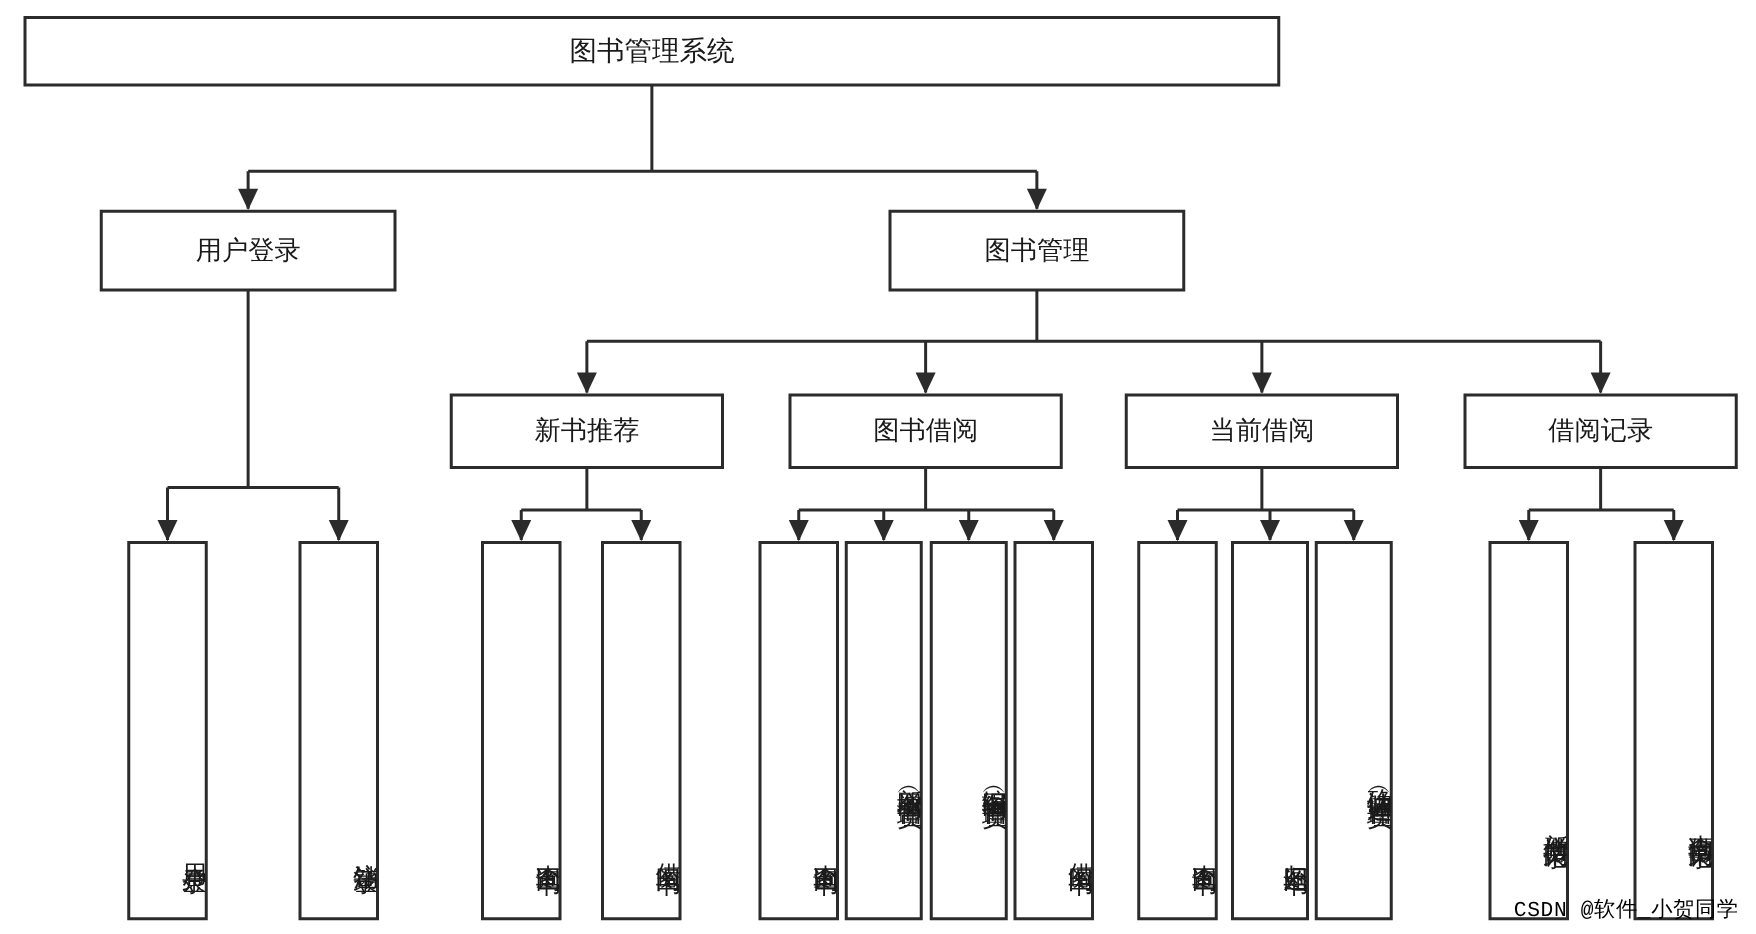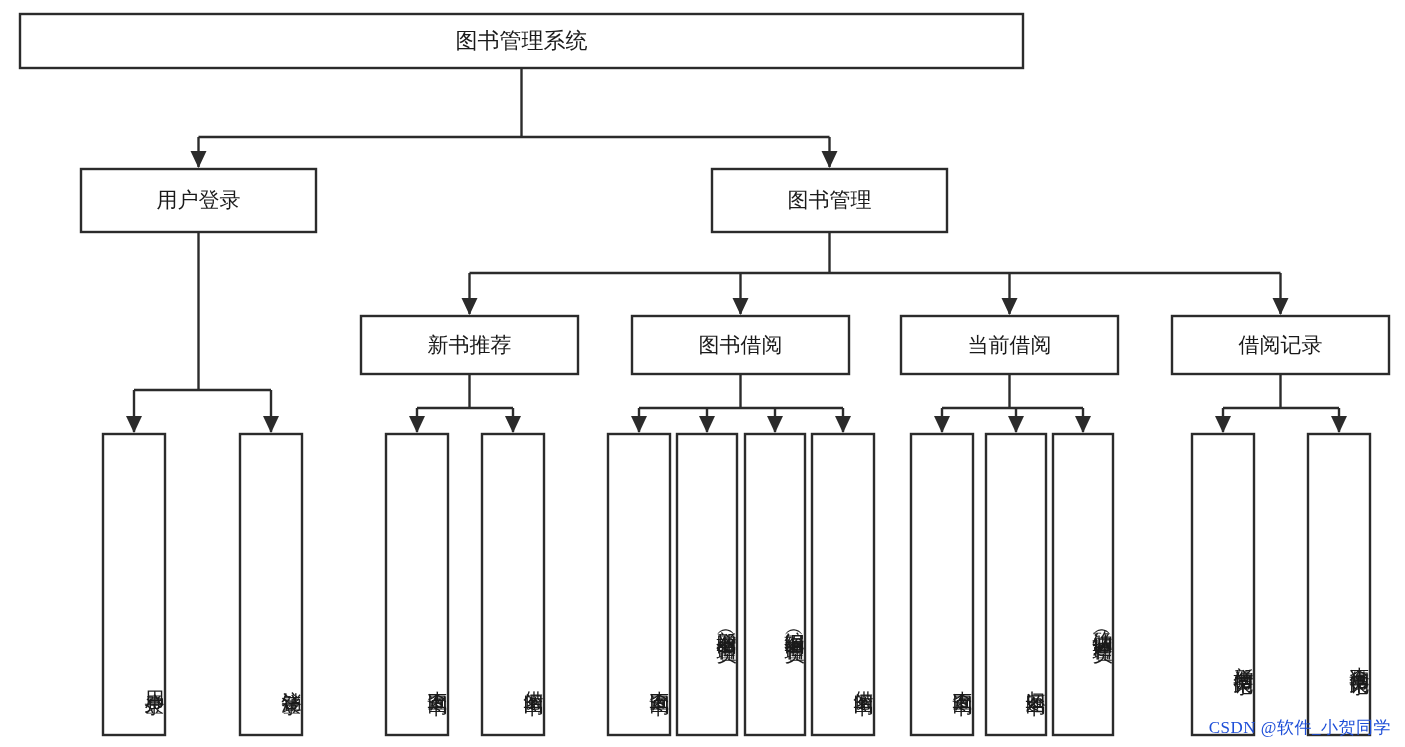--- a/index.html
+++ b/index.html
@@ -68,23 +68,23 @@
     line-height: 1.05;
     letter-spacing: 2px;
     color: #1a1a1a;
     pointer-events: none;
     user-select: none;
   }
   .watermark {
     position: absolute;
     right: 14px;
     bottom: 8px;
-    font-family: Liberation Serif, serif;
+    font-family: Liberation Mono, monospace;
     font-size: 17px;
-    color: #1d4ed8;
+    color: #000000;
     letter-spacing: 0.5px;
     white-space: nowrap;
   }
 </style>
 </head>
 <body>
 
 <div id="diagram-root">
 
   <svg id="tree-svg" viewBox="0 0 1405 747">

